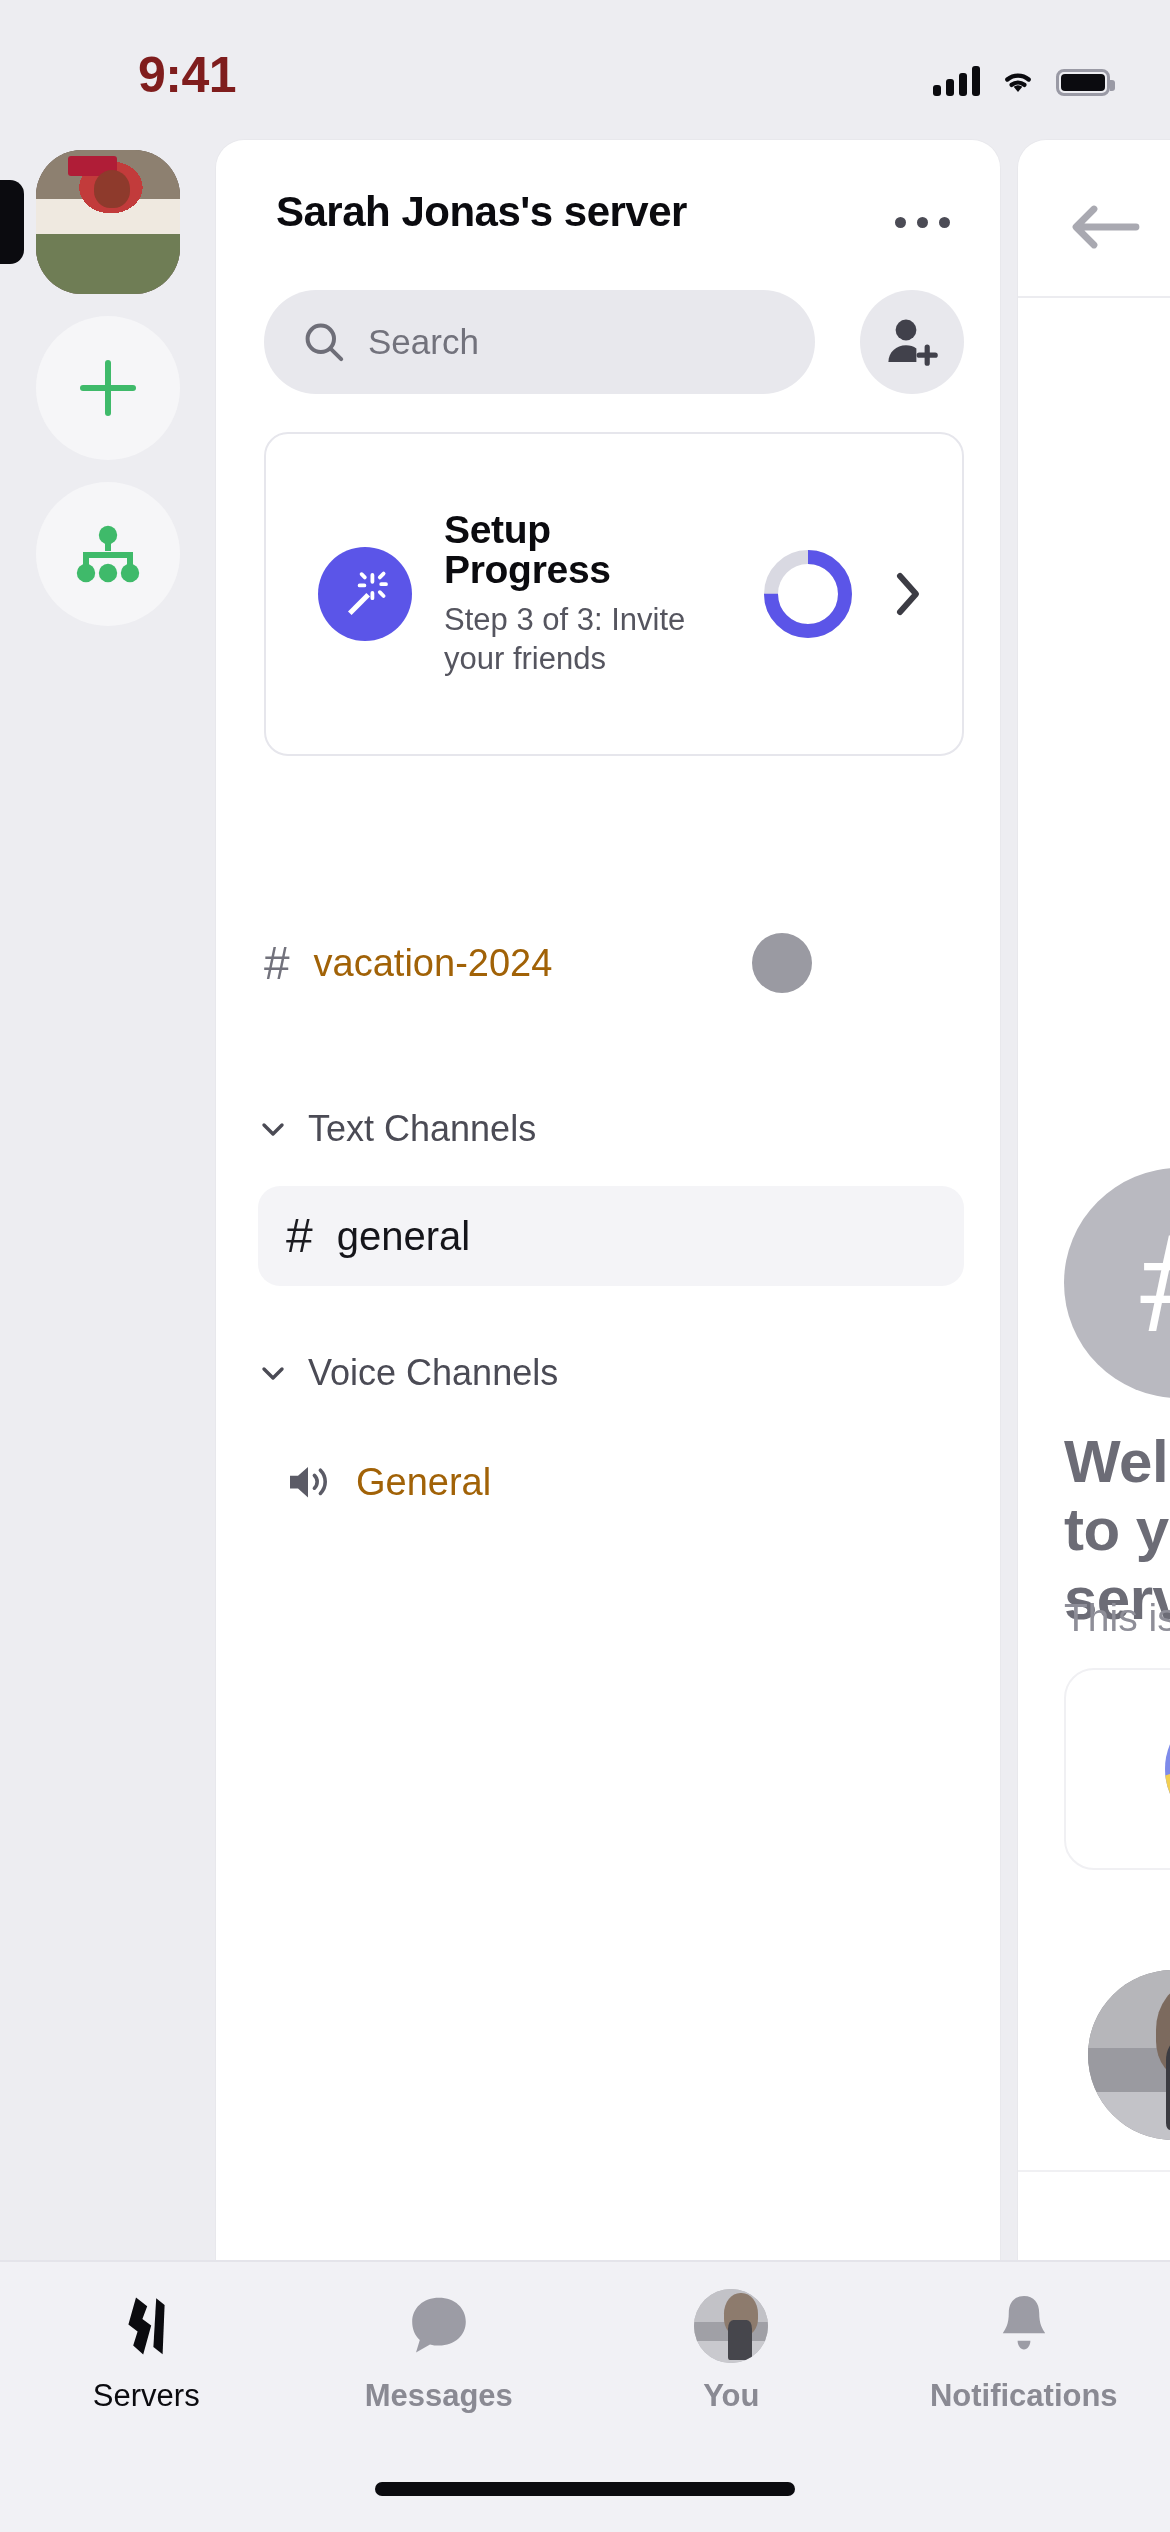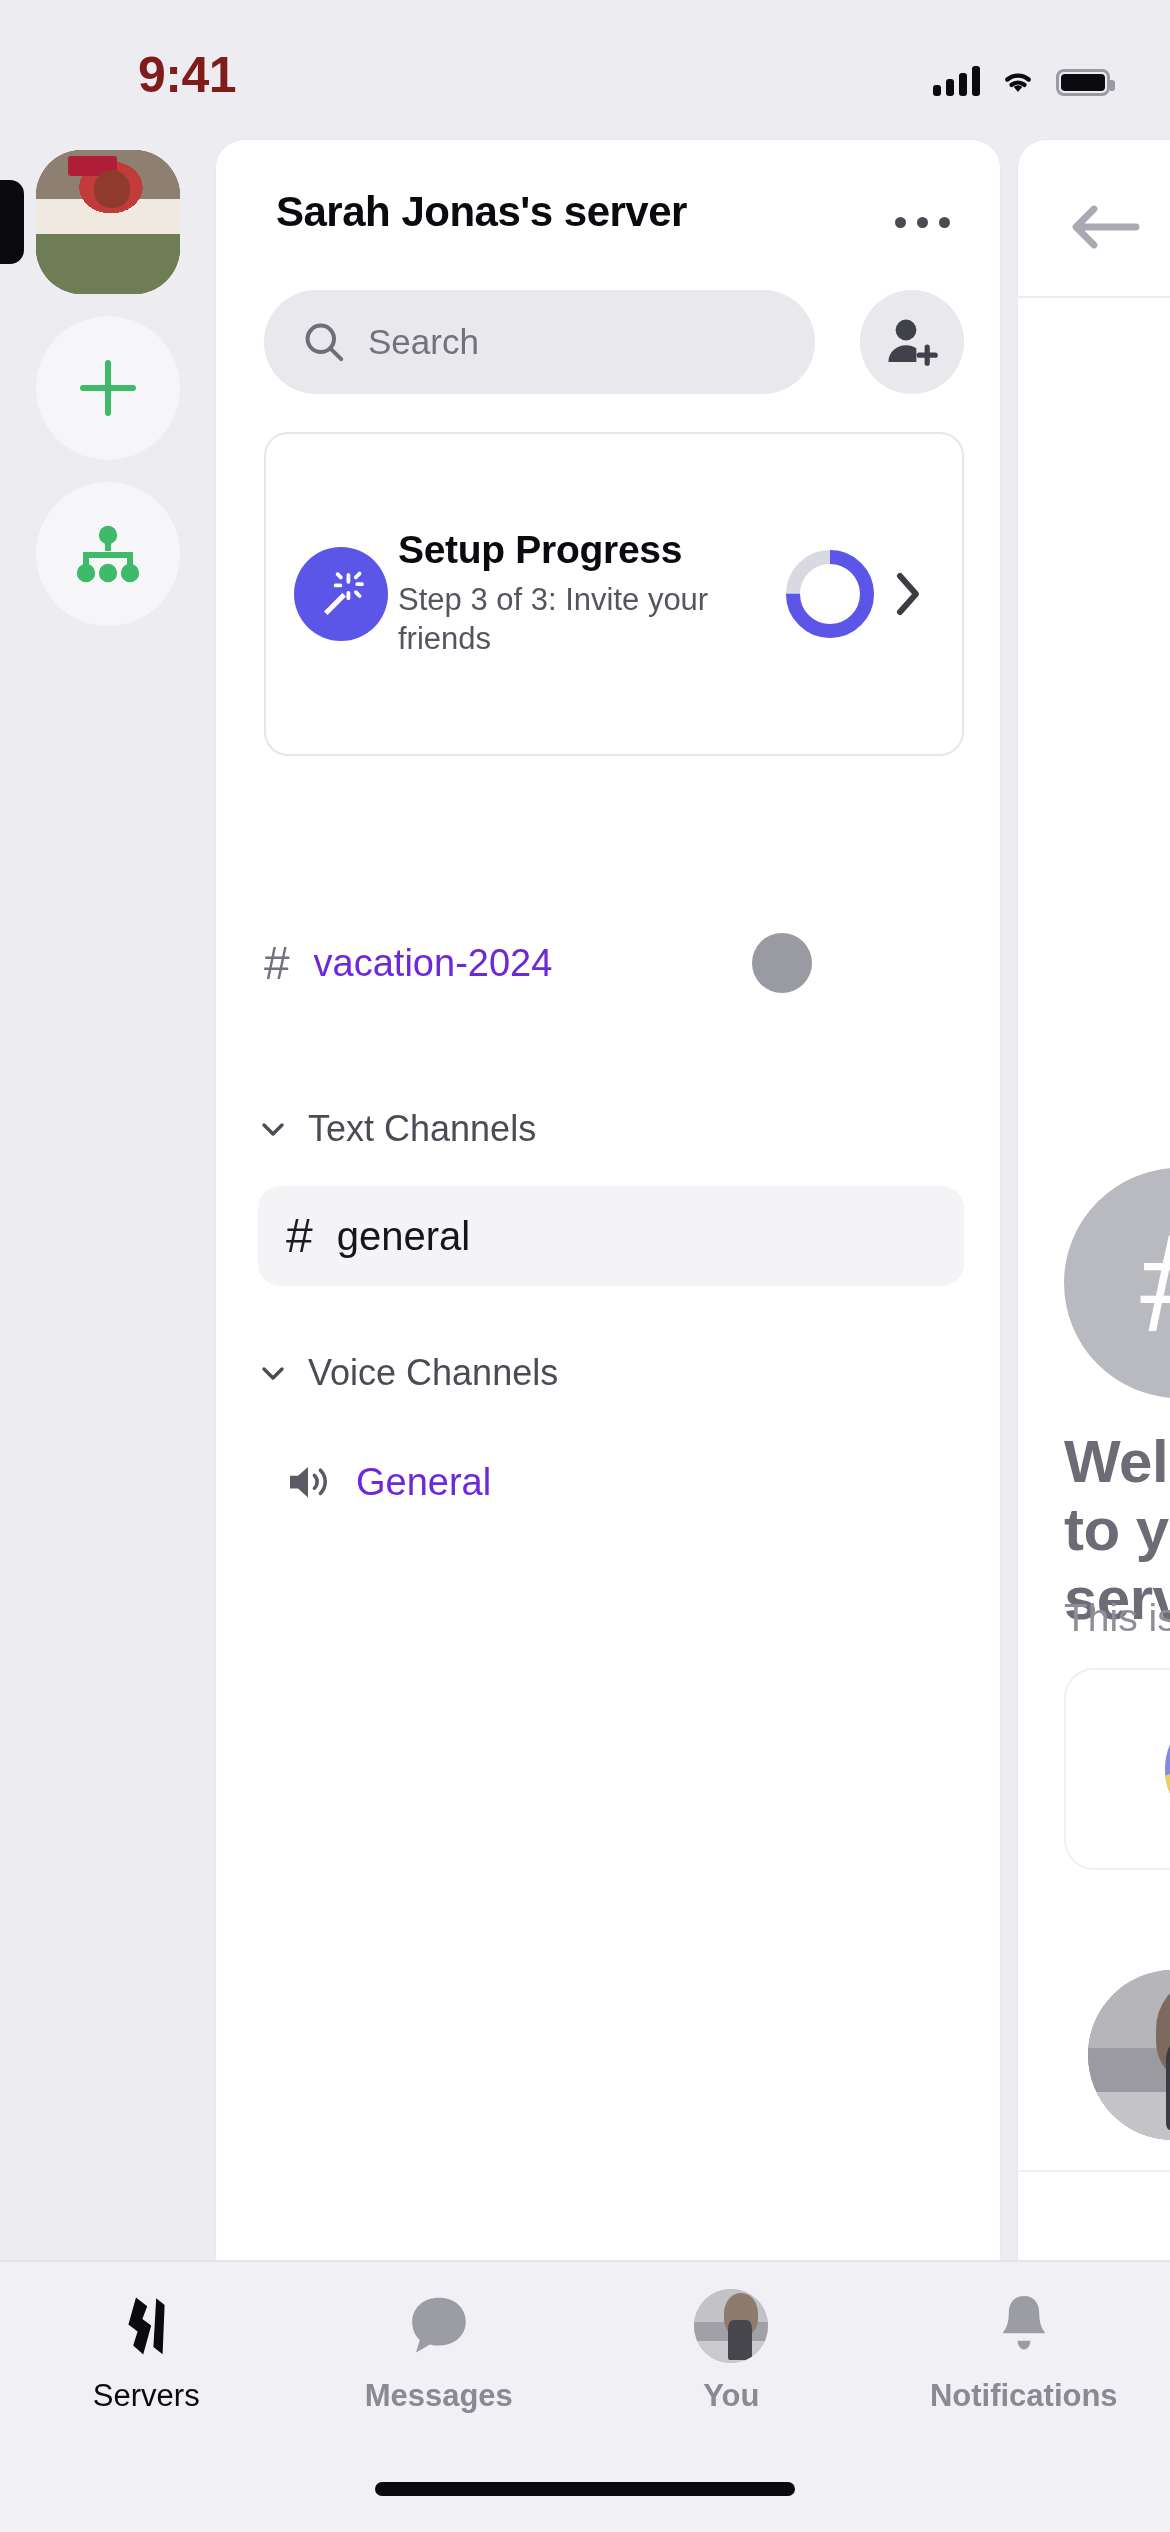--- a/index.html
+++ b/index.html
@@ -69,33 +69,33 @@
   .more-btn i { width:11px; height:11px; border-radius:50%; background:#4b4b55; display:block; }
 
   .search-row { position:absolute; left:48px; right:36px; top:150px; height:104px; display:flex; align-items:center; gap:45px; }
   .search-box { flex:1; height:100%; background:#e8e8ed; border-radius:52px; display:flex; align-items:center; padding-left:38px; gap:22px; }
   .search-ph { font-size:35px; color:#72727c; }
   .invite-btn { width:104px; height:104px; border-radius:50%; background:#e8e8ed;
     display:flex; align-items:center; justify-content:center; flex:none; }
 
   
   .setup-card { position:absolute; left:48px; right:36px; top:292px; height:324px;
-    border:2px solid #e6e6ec; border-radius:24px; display:flex; align-items:center; padding:0 34px 0 28px; gap:10px; }
+    border:2px solid #e6e6ec; border-radius:24px; display:flex; align-items:center; padding:0 34px 0 52px; gap:32px; }
   .setup-icon { width:94px; height:94px; border-radius:50%; background:#5b55e8;
     display:flex; align-items:center; justify-content:center; flex:none; }
   .setup-text { flex:1; min-width:0; }
   .setup-title { font-size:39px; font-weight:700; color:#0b0b0f; line-height:1.03; letter-spacing:-0.3px; }
   .setup-sub { margin-top:10px; font-size:31px; color:#55555f; line-height:1.26; }
   .ring { width:96px; height:96px; flex:none; }
   .chev { width:40px; flex:none; display:flex; justify-content:center; }
 
   
   .ch-loose { position:absolute; left:48px; top:800px; display:flex; align-items:center; gap:24px; }
   .hash { font-size:46px; color:#72727c; font-weight:400; line-height:1; }
-  .ch-name { font-size:38px; color:#6d28d9; }
+  .ch-name { font-size:38px; color:#a16207; }
   .touch-dot { position:absolute; left:536px; top:793px; width:60px; height:60px;
     border-radius:50%; background:#9a9aa2; }
 
   .sec { position:absolute; left:40px; display:flex; align-items:center; gap:18px; }
   .sec-text { font-size:36px; color:#4b4b55; font-weight:400; }
   .sec-a { top:968px; }
   .sec-b { top:1212px; }
 
   .ch-row { position:absolute; left:42px; right:36px; height:100px; display:flex; align-items:center;
     gap:24px; padding-left:28px; border-radius:22px; }

